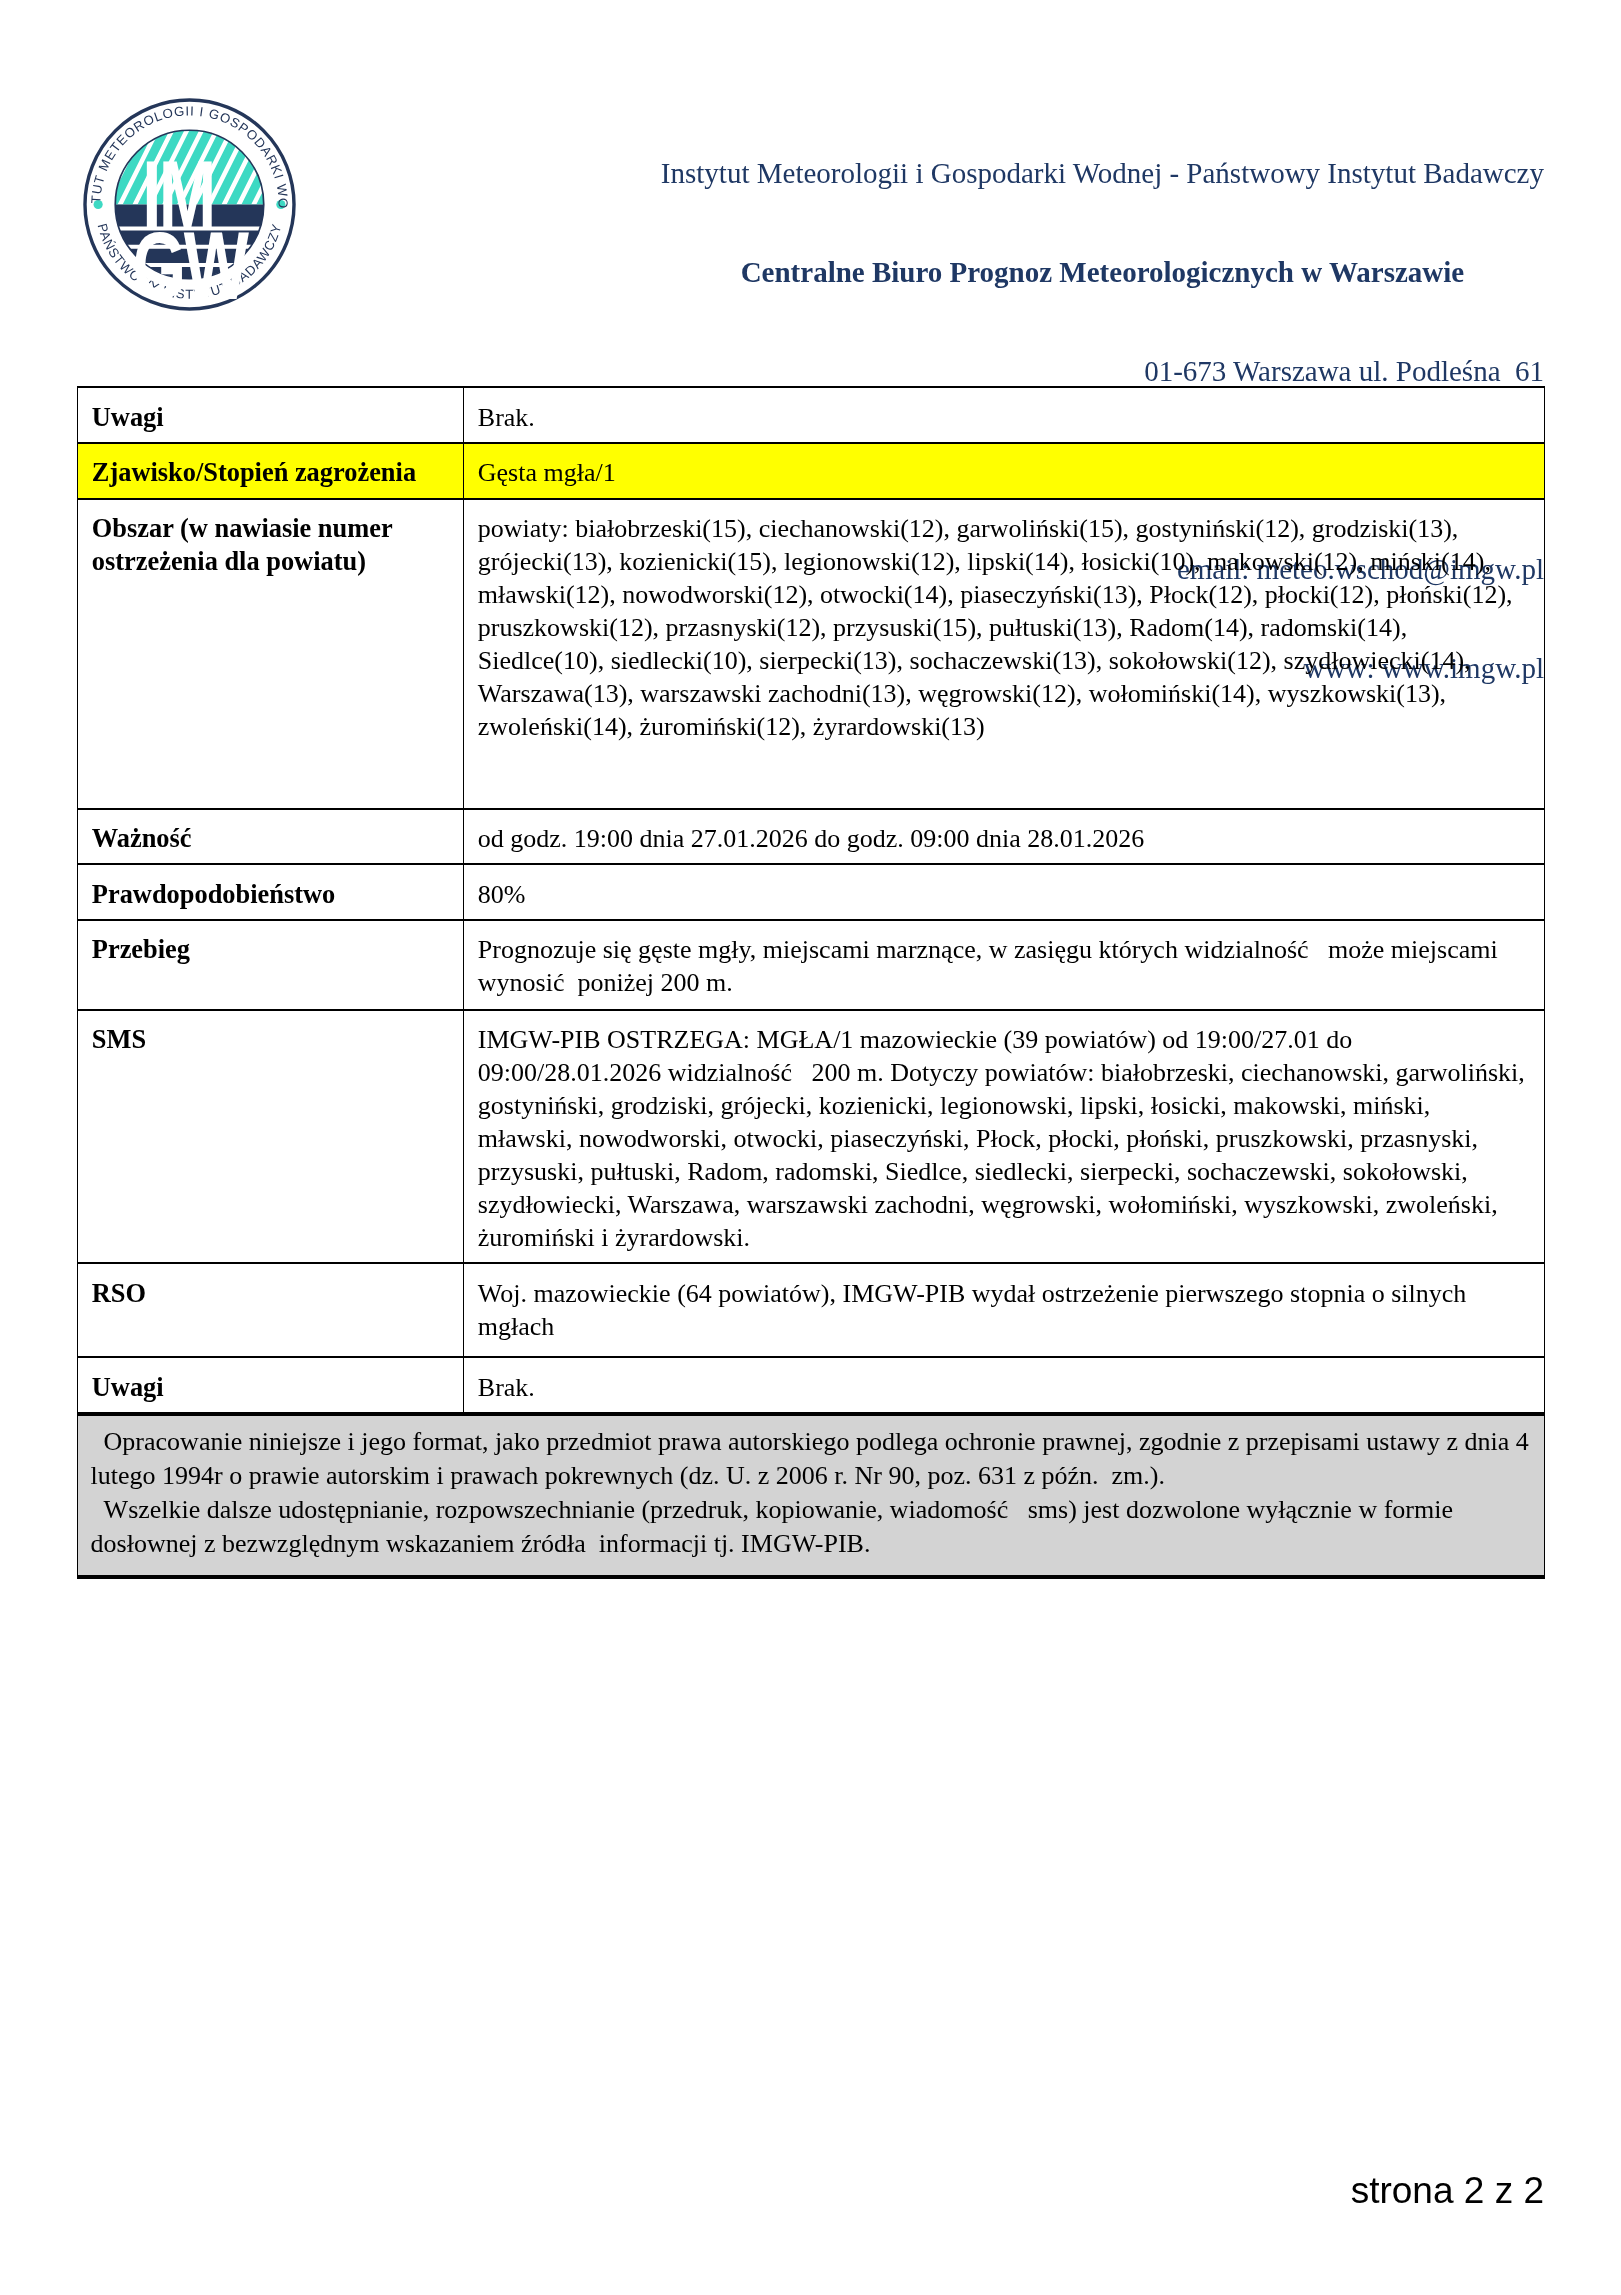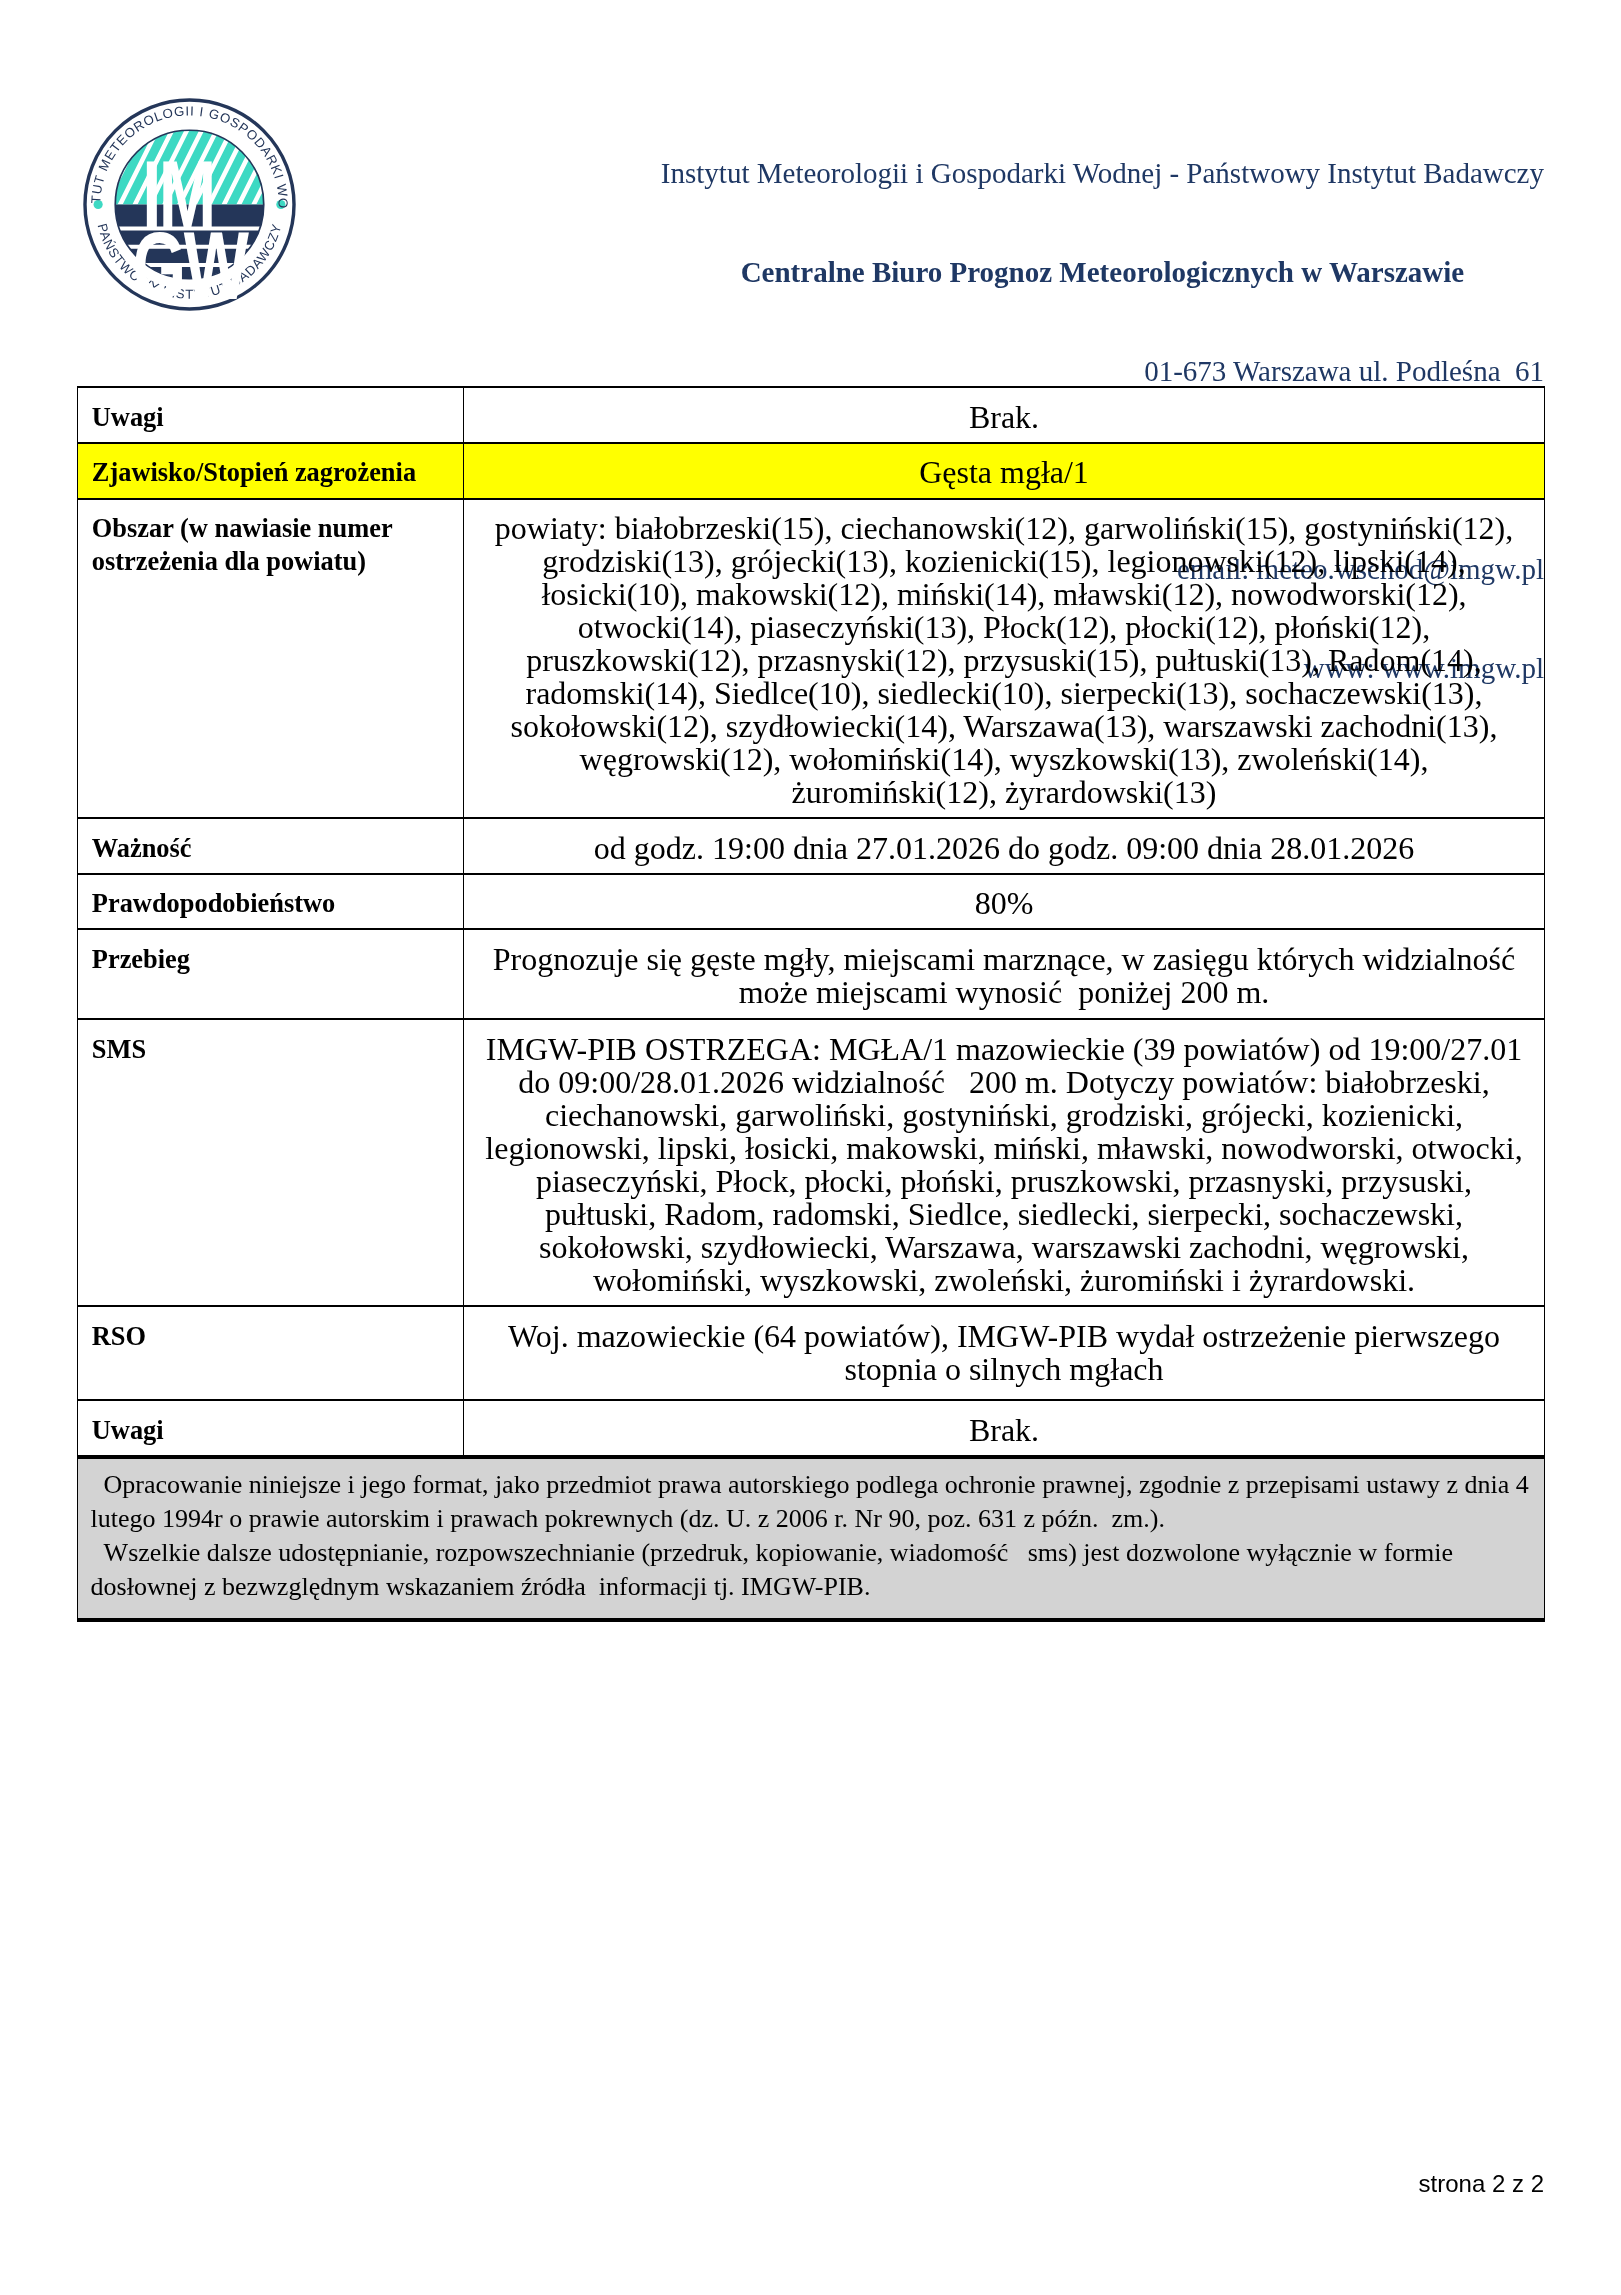--- a/index.html
+++ b/index.html
@@ -40,41 +40,40 @@
     border:2.3px solid #000;
     border-left-width:1.7px;border-right-width:1.7px;
     vertical-align:top;
     padding:12.6px 13.8px 8px 13.8px;
   }
   td.label{
     font-weight:bold;
     font-size:26.4px;line-height:33px;
   }
   td.value{
-    font-size:32px;line-height:33px;
+    font-size:26px;line-height:33px;
     white-space:pre-wrap;
-    text-align:center;
   }
   tr.hl td{background:var(--highlight);margin-left:12px;}
   tr.h1{height:55px;} tr.h2{height:56px;} tr.h3{height:310px;}
   tr.h4{height:55px;} tr.h5{height:55px;margin-top:20px;} tr.h6{height:90px;}
   tr.h7{height:245px;} tr.h8{height:94px;} tr.h9{height:53px;}
   .copyright{
     background:var(--footer-bg);
     border:1.7px solid #000;
     border-top-width:2.9px;
     border-bottom-width:4px;
     padding:9.2px 12.6px 13.8px 12.6px;
     font-size:26px;line-height:34px;
   }
   .copyright p{white-space:pre-wrap;}
   .page-number{
     position:absolute;top:2170px;right:78px;
     font-family:"Liberation Sans", sans-serif;
-    font-size:24px;color:#000;
+    font-size:37px;color:#000;
   }
   .ring-text{font-family:"Liberation Sans", sans-serif;font-size:23px;letter-spacing:1.5px;}
   .monogram{font-family:"Liberation Sans", sans-serif;font-weight:bold;}
 </style>
 </head>
 <body>
 
 <div class="logo-wrap">
   <svg width="217" height="217" viewBox="0 0 380 380">
     <defs>

